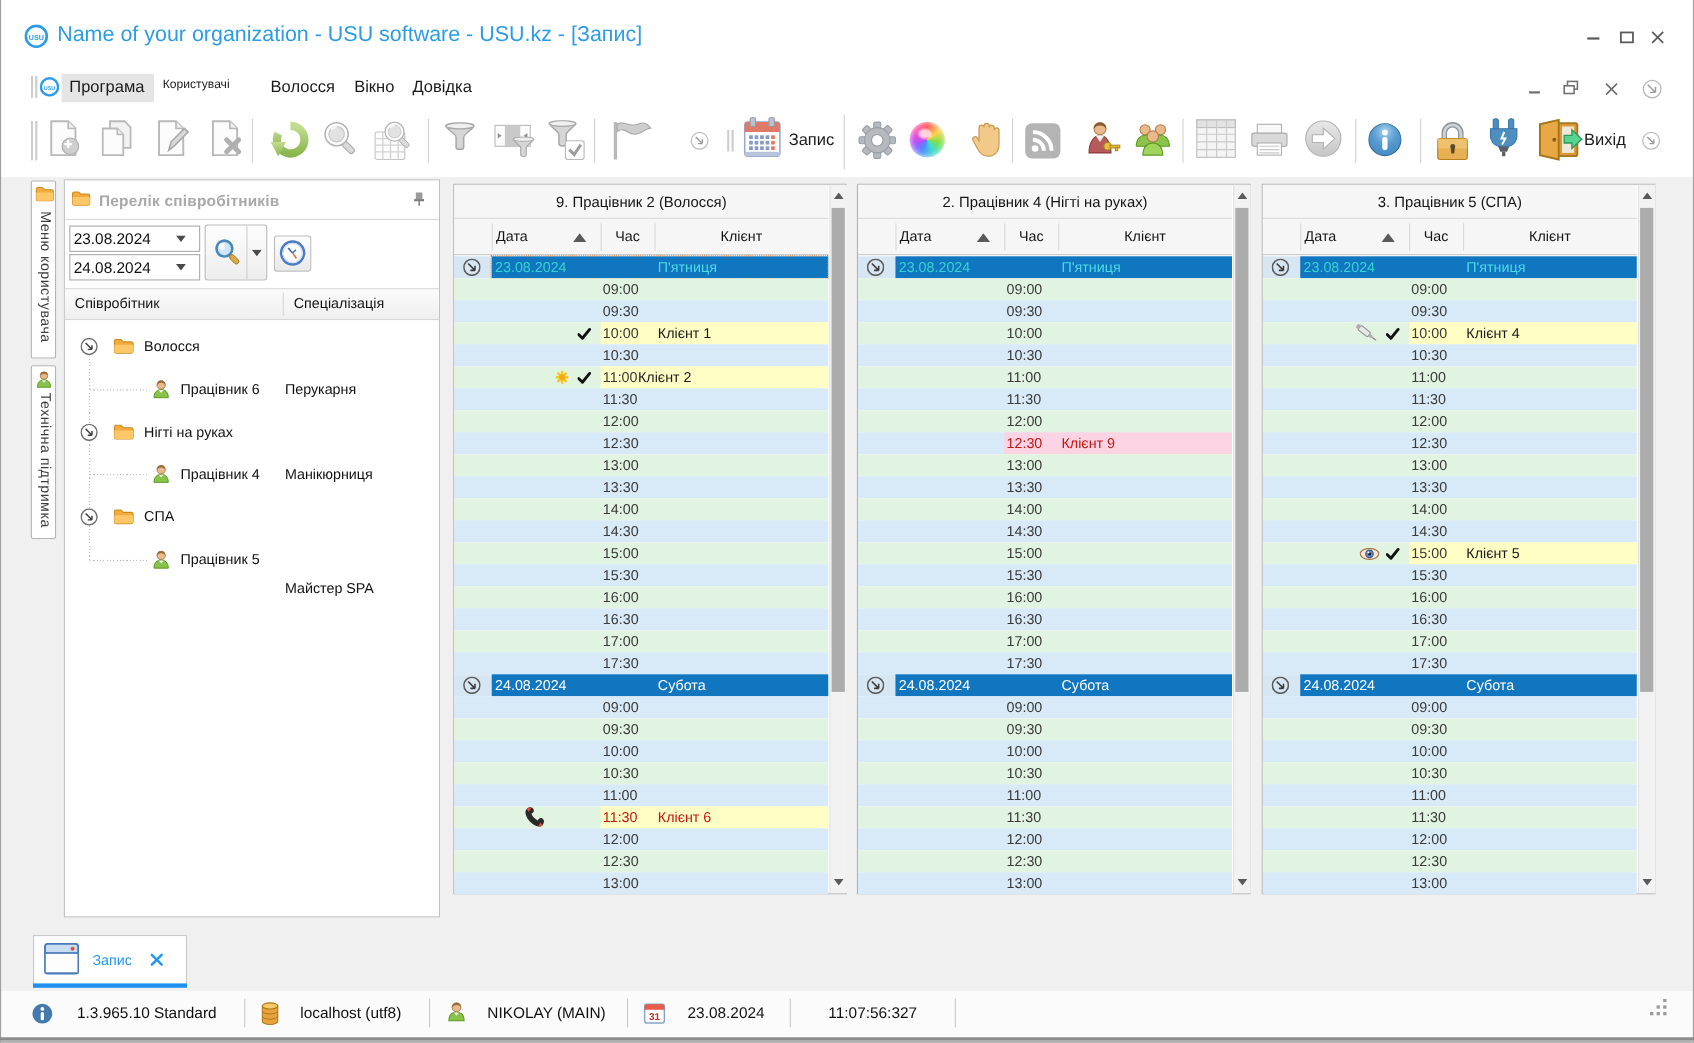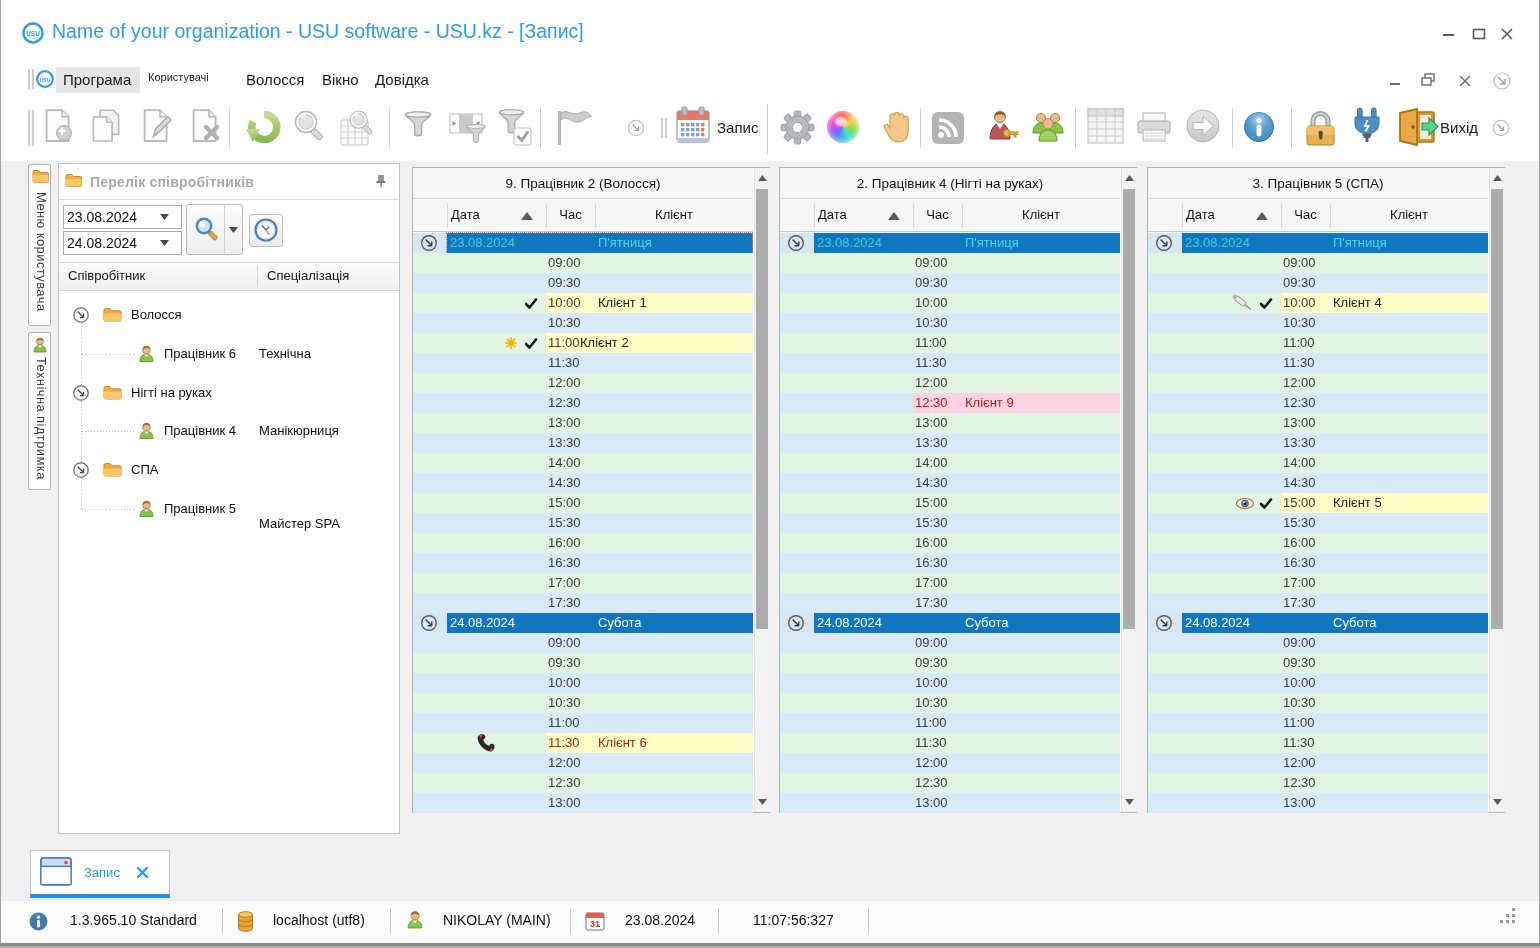--- a/index.html
+++ b/index.html
@@ -390,37 +390,37 @@
       <path d="M1 6.4 H18 V12.4 a1.6 1.6 0 0 1 -1.6 1.6 h-13.8 a1.6 1.6 0 0 1 -1.6-1.6 Z" fill="#fdc768"></path>
     </svg>
 <div class="abs" style="left:131px;top:461.5px;height:17px;font-size:13px;color:#101010;">СПА</div>
 <svg class="abs" style="left:138px;top:344.5px" width="17" height="18" viewBox="0 0 17 18">
       <circle cx="8.5" cy="5" r="3.8" fill="#e8b98a" stroke="#a87848" stroke-width="0.8"></circle>
       <path d="M8.5 1 C5.8 1 4.5 2.9 5 5.1 C5.8 3.6 7.1 2.9 8.8 3 C10.5 3.1 11.6 3.9 12.1 4.9 C12.5 2.8 11.2 1 8.5 1 Z" fill="#9a6a3a"></path>
       <path d="M2 16.5 C2 11.5 4.9 9.2 8.5 9.2 C12.1 9.2 15 11.5 15 16.5 Z" fill="#8ac34a" stroke="#5a9a20" stroke-width="0.9"></path>
       <path d="M6.2 9.5 L8.5 12.2 L10.8 9.5 Z" fill="#f2f2f2"></path>
     </svg>
 <div class="abs" style="left:164px;top:345.5px;height:17px;font-size:13px;color:#101010;">Працівник 6</div>
-<div class="abs" style="left:259px;top:345.5px;height:17px;font-size:13px;color:#101010;">Технічна</div>
+<div class="abs" style="left:259px;top:345.5px;height:17px;font-size:13px;color:#101010;">Перукарня</div>
 <svg class="abs" style="left:138px;top:422px" width="17" height="18" viewBox="0 0 17 18">
       <circle cx="8.5" cy="5" r="3.8" fill="#e8b98a" stroke="#a87848" stroke-width="0.8"></circle>
       <path d="M8.5 1 C5.8 1 4.5 2.9 5 5.1 C5.8 3.6 7.1 2.9 8.8 3 C10.5 3.1 11.6 3.9 12.1 4.9 C12.5 2.8 11.2 1 8.5 1 Z" fill="#9a6a3a"></path>
       <path d="M2 16.5 C2 11.5 4.9 9.2 8.5 9.2 C12.1 9.2 15 11.5 15 16.5 Z" fill="#8ac34a" stroke="#5a9a20" stroke-width="0.9"></path>
       <path d="M6.2 9.5 L8.5 12.2 L10.8 9.5 Z" fill="#f2f2f2"></path>
     </svg>
 <div class="abs" style="left:164px;top:423px;height:17px;font-size:13px;color:#101010;">Працівник 4</div>
 <div class="abs" style="left:259px;top:423px;height:17px;font-size:13px;color:#101010;">Манікюрниця</div>
 <svg class="abs" style="left:138px;top:499.5px" width="17" height="18" viewBox="0 0 17 18">
       <circle cx="8.5" cy="5" r="3.8" fill="#e8b98a" stroke="#a87848" stroke-width="0.8"></circle>
       <path d="M8.5 1 C5.8 1 4.5 2.9 5 5.1 C5.8 3.6 7.1 2.9 8.8 3 C10.5 3.1 11.6 3.9 12.1 4.9 C12.5 2.8 11.2 1 8.5 1 Z" fill="#9a6a3a"></path>
       <path d="M2 16.5 C2 11.5 4.9 9.2 8.5 9.2 C12.1 9.2 15 11.5 15 16.5 Z" fill="#8ac34a" stroke="#5a9a20" stroke-width="0.9"></path>
       <path d="M6.2 9.5 L8.5 12.2 L10.8 9.5 Z" fill="#f2f2f2"></path>
     </svg>
 <div class="abs" style="left:164px;top:500.5px;height:17px;font-size:13px;color:#101010;">Працівник 5</div>
-<div class="abs" style="left:259px;top:516px;height:17px;font-size:13px;color:#101010;">Майстер SPA</div>
+<div class="abs" style="left:259px;top:527px;height:17px;font-size:13px;color:#101010;">Майстер SPA</div>
 <div class="abs" style="left:412px;top:167px;width:358px;height:646px;background:#fff;border:1px solid #b3b3b3;"></div>
 <div class="abs" style="left:413px;top:168px;width:340px;height:31px;background:#f6f6f6;border-bottom:1px solid #d9d9d9;"></div>
 <div class="abs" style="left:413px;top:176px;width:340px;height:17px;font-size:13.5px;color:#141414;text-align:center;">9. Працівник 2 (Волосся)</div>
 <div class="abs" style="left:413px;top:199px;width:340px;height:33px;background:#f6f6f6;border-bottom:1px solid #c9c9c9;"></div>
 <div class="abs" style="left:447px;top:203px;width:1px;height:25px;background:#d9d9d9;"></div>
 <div class="abs" style="left:546px;top:203px;width:1px;height:25px;background:#d9d9d9;"></div>
 <div class="abs" style="left:595px;top:203px;width:1px;height:25px;background:#d9d9d9;"></div>
 <div class="abs" style="left:451px;top:207px;height:17px;font-size:13px;color:#141414;">Дата</div>
 <svg class="abs" style="left:521px;top:212px" width="12" height="8" viewBox="0 0 12 8">
       <path d="M6 0 L12 8 L0 8 Z" fill="#5a5a5a"></path>

